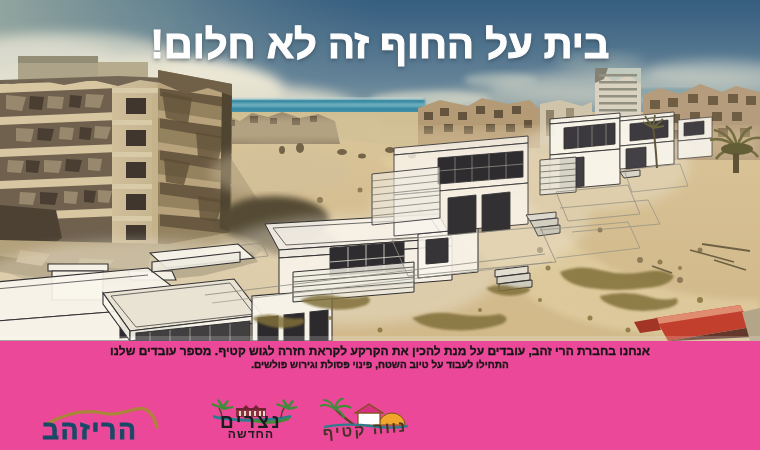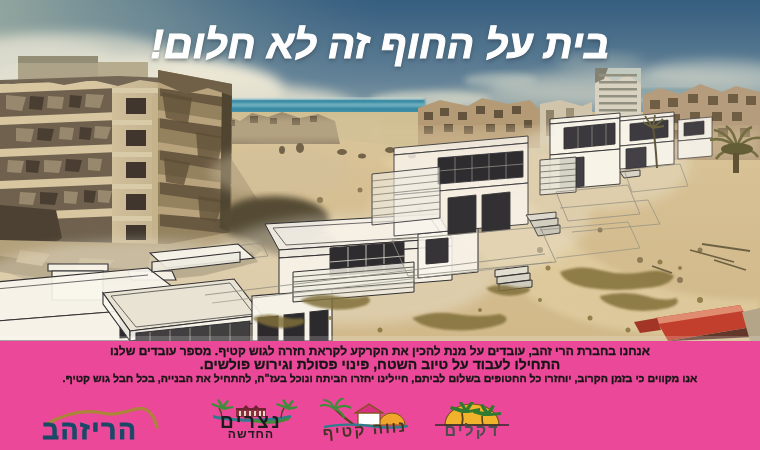--- a/index.html
+++ b/index.html
@@ -1,21 +1,21 @@
 <!DOCTYPE html>
 <html lang="he"><head>
 <meta charset="utf-8">
 <style>
 html,body{margin:0;padding:0;}
 body{width:760px;height:450px;overflow:hidden;background:#fff;font-family:"Liberation Sans",sans-serif;-webkit-font-smoothing:antialiased;}
 #canvas{position:relative;width:760px;height:450px;}
 #photo{position:absolute;left:0;top:0;width:760px;height:341px;overflow:hidden;}
 #headline{position:absolute;left:0;top:22px;width:760px;text-align:center;direction:rtl;
   font-weight:bold;font-size:40px;color:#fff;letter-spacing:0px;
-  text-shadow:0 2px 4px rgba(40,50,60,.55);-webkit-text-stroke:1.1px #ffffff;opacity:0.999;will-change:transform;font-style:italic;}
+  text-shadow:0 2px 4px rgba(40,50,60,.55);-webkit-text-stroke:1.1px #ffffff;opacity:0.999;will-change:transform;}
 #band{position:absolute;left:0;top:341px;width:760px;height:109px;background:#ec4899;opacity:0.999;will-change:transform;}
 #para{position:absolute;left:0;top:4px;width:760px;text-align:center;direction:rtl;
   font-weight:bold;font-size:11px;line-height:12.8px;color:#151515;-webkit-text-stroke:0.3px #151515;}
 #logos{position:absolute;left:0;top:50px;width:684px;height:59px;}
 .lg{position:absolute;}
 </style>
 </head>
 <body>
 <div id="canvas">
 
@@ -433,22 +433,21 @@
 <rect x="0" y="336" width="760" height="5" fill="#ffffff" opacity="0.18"></rect>
 </svg>
 
 <div id="headline">בית על החוף זה לא חלום!</div>
 </div>
 
 <div id="band">
 
 <div id="para">
 <span style="font-size:12px;">אנחנו בחברת הרי זהב, עובדים על מנת להכין את הקרקע לקראת חזרה לגוש קטיף. מספר עובדים שלנו</span><br>
-<span style="font-size:14px;">התחילו לעבוד על טיוב השטח, פינוי פסולת וגירוש פולשים.</span><br>
-<span style="font-size:10.7px;">אנו מקווים כי בזמן הקרוב, יוחזרו כל החטופים בשלום לביתם, חיילינו יחזרו הביתה ונוכל בעז"ה, להתחיל את הבנייה, בכל חבל גוש קטיף.</span>
+<span style="font-size:10px;">התחילו לעבוד על טיוב השטח, פינוי פסולת וגירוש פולשים.</span><br>
 </div>
 
 <div id="logos">
 
 <div class="lg" style="left:24px;top:16px;width:140px;height:46px;">
 <svg width="140" height="46" viewBox="0 0 140 46">
 <path d="M21,18 C40,7 60,2 78,6 C90,9 100,5 112,2 C120,0 128,2 133,20" fill="none" stroke="#ab8639" stroke-width="3.2" stroke-linecap="round"></path>
 <text x="66" y="32" text-anchor="middle" direction="rtl" font-family="Liberation Sans, sans-serif" font-weight="bold" font-size="26" letter-spacing="2" fill="#184a68" stroke="#184a68" stroke-width="0.9">הריזהב</text>
 </svg>
 </div>
@@ -489,30 +488,17 @@
 <path d="M17,11 C14,5 10,2 5,2"></path>
 <path d="M17,11 C18,5 21,1 26,0"></path>
 <path d="M17,11 C23,7 28,7 33,10"></path>
 <path d="M17,11 C22,13 25,16 26,20"></path>
 </g>
 <path d="M6,29 C20,26 40,26 52,28 C66,30 80,30 90,28" stroke="#2e7d8c" stroke-width="2.4" fill="none"></path>
 <text x="47" y="37" text-anchor="middle" direction="rtl" font-family="Liberation Sans, sans-serif" font-weight="bold" font-size="15.5" letter-spacing="2" fill="#463325" transform="rotate(-5 47 33)">נווה קטיף</text>
 </svg>
 </div>
 
-<div class="lg" style="left:434px;top:11px;width:76px;height:46px;">
-<svg width="76" height="46" viewBox="0 0 76 46">
-<path d="M11,23 a27,21 0 0 1 54,0 z" fill="#f2b32c" stroke="#6e551e" stroke-width="1.2"></path>
-<g fill="#2f7a30">
-<path d="M28,11 l-12,-4 l1,-3 l12,3 l-5,-8 l3,-1 l5,8 l5,-7 l3,1 l-5,8 l11,-2 l0,3 l-12,2 z"></path>
-<path d="M49,14 l-10,-3 l1,-3 l10,2 l-4,-7 l3,-1 l5,7 l4,-6 l3,1 l-4,7 l10,-1 l0,3 l-11,1 z"></path>
-</g>
-<path d="M28,11 C29,15 29,19 28,23" stroke="#5a3f20" stroke-width="1.8" fill="none"></path>
-<path d="M48,14 C48,17 48,20 49,23" stroke="#5a3f20" stroke-width="1.6" fill="none"></path>
-<line x1="1" y1="23" x2="75" y2="23" stroke="#2b2b2b" stroke-width="1.7"></line>
-<text x="38" y="34" text-anchor="middle" direction="rtl" font-family="Liberation Sans, sans-serif" font-weight="bold" font-size="16" letter-spacing="2" fill="#4e4e4e">דקלים</text>
-</svg>
-</div>
 
 
 </div>
 </div>
 </div>
 
 </body></html>

